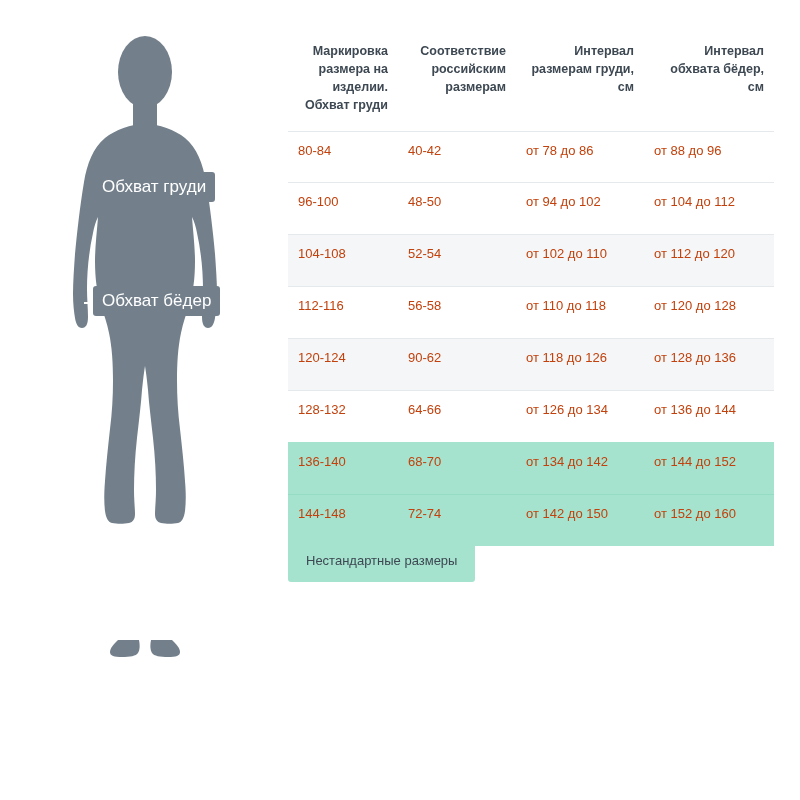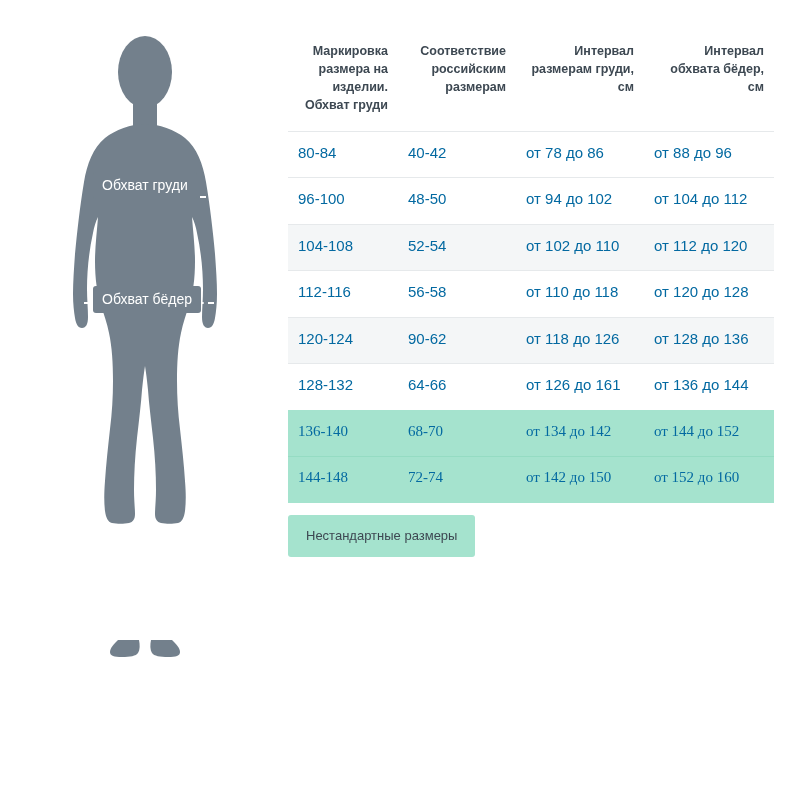--- a/index.html
+++ b/index.html
@@ -27,21 +27,21 @@
     top: 20px;
     width: 250px;
     height: 640px;
   }
   .figure-svg { display: block; }
 
   .measure-label {
     position: absolute;
     background: #73808c;
     color: #ffffff;
-    font-size: 14px;
+    font-size: 17px;
     line-height: 1;
     padding: 6px 9px 7px 9px;
     border-radius: 3px;
     white-space: nowrap;
   }
   .label-bust { left: 73px; top: 152px; }
   .label-hips { left: 73px; top: 266px; }
 
   .dash-line {
     position: absolute;
@@ -66,47 +66,46 @@
   table.size-table th {
     text-align: right;
     font-size: 12.5px;
     font-weight: bold;
     color: #3d4852;
     padding: 12px 10px 16px 10px;
     vertical-align: top;
     line-height: 1.45;
   }
   table.size-table td {
-    font-size: 15px;
-    color: #0369a1;
-    padding: 11px 10px 15px 10px;
+    font-size: 13px;
+    color: #c2410c;
+    padding: 11px 10px 23px 10px;
     vertical-align: middle;
     line-height: 1.3;
     border-top: 1px solid #e6e9eb;
   }
   table.size-table tr.row-alt td {
     background: #f4f6f7;
   }
   table.size-table tr.row-hl td {
     background: #a5e3ce;
     border-top: 1px solid #a5e3ce;
-    font-family: Liberation Serif, serif;
   }
   table.size-table tr.row-hl + tr.row-hl td {
     border-top: 1px solid #95dcc3;
   }
   col.c1 { width: 110px; }
   col.c2 { width: 118px; }
   col.c3 { width: 128px; }
   col.c4 { width: 130px; }
 
   .nonstandard {
     position: absolute;
     left: 288px;
-    top: 515px;
+    top: 540px;
     background: #a5e3ce;
     color: #3d4852;
     font-size: 13px;
     padding: 13px 18px 14px 18px;
     border-radius: 3px;
     display: inline-block;
     white-space: nowrap;
   }
 </style>
 </head>
@@ -227,21 +226,21 @@
           </tr>
           <tr class="row-alt">
             <td>120-124</td>
             <td>90-62</td>
             <td>от 118 до 126</td>
             <td>от 128 до 136</td>
           </tr>
           <tr>
             <td>128-132</td>
             <td>64-66</td>
-            <td>от 126 до 161</td>
+            <td>от 126 до 134</td>
             <td>от 136 до 144</td>
           </tr>
           <tr class="row-hl">
             <td>136-140</td>
             <td>68-70</td>
             <td>от 134 до 142</td>
             <td>от 144 до 152</td>
           </tr>
           <tr class="row-hl">
             <td>144-148</td>

